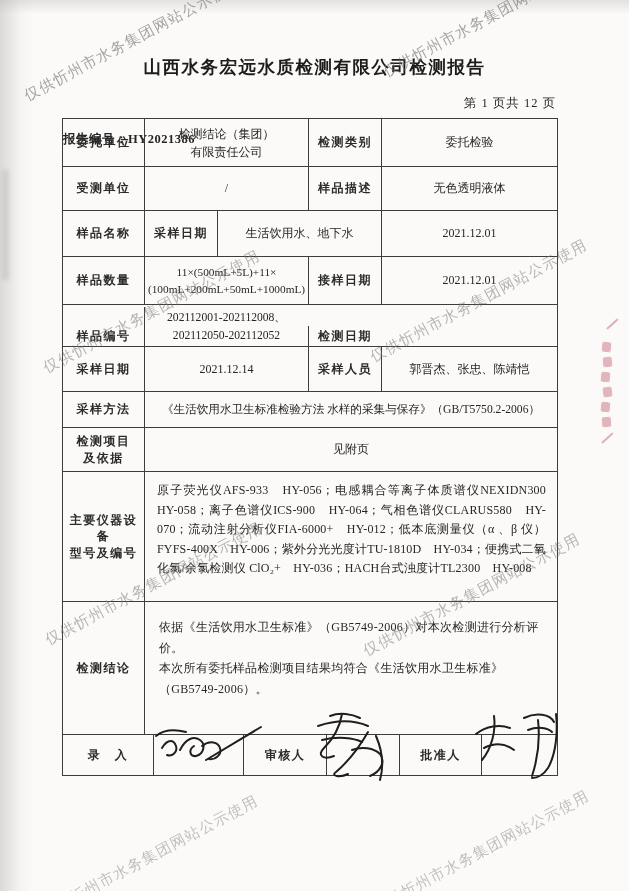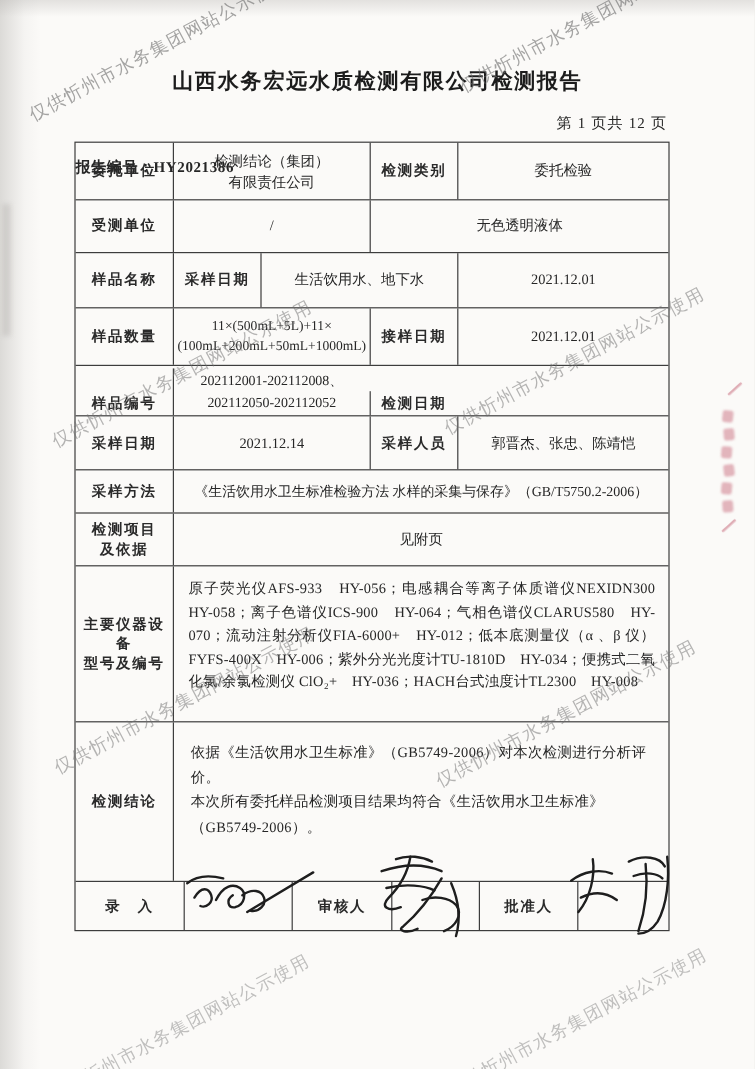--- a/index.html
+++ b/index.html
@@ -91,20 +91,21 @@
       <div class="td lab w-l1">委托单位</div>
       <div class="td w-v1 val-2l">检测结论（集团）
 有限责任公司</div>
       <div class="td lab w-l2">检测类别</div>
       <div class="td w-v2">委托检验</div>
     </div>
 
     <div class="tr h43">
       <div class="td lab w-l1">受测单位</div>
       <div class="td w-v1">/</div>
+      <div class="td lab w-l2">样品描述</div>
       <div class="td w-v2">无色透明液体</div>
     </div>
 
     <div class="tr h45">
       <div class="td lab w-l1">样品名称</div>
       <div class="td lab w-l2">采样日期</div>
       <div class="td w-v1">生活饮用水、地下水</div>
       <div class="td w-v2">2021.12.01</div>
     </div>
 

